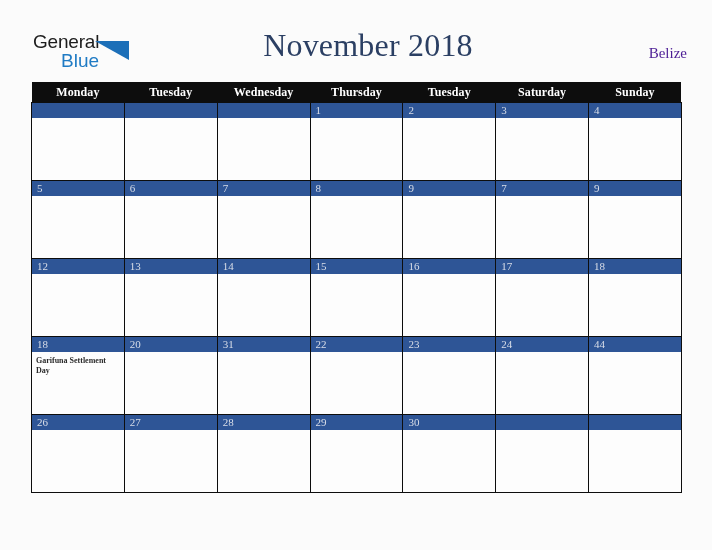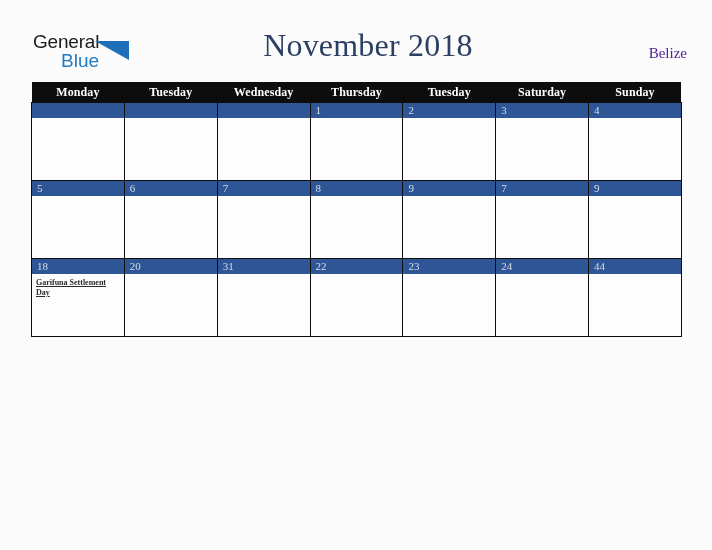--- a/index.html
+++ b/index.html
@@ -146,21 +146,20 @@
     overflow: hidden;
     white-space: nowrap;
   }
   .events {
     padding: 4px 4px 0 4px;
     font-family: "Liberation Serif", serif;
     font-weight: bold;
     font-size: 8px;
     line-height: 10px;
     color: #2b2b2b;
-    text-decoration: underline;
   }
   .event-item {
     display: block;
     word-wrap: break-word;
   }
 </style>
 </head>
 <body>
 
 <div class="page">
@@ -246,20 +245,43 @@
             </td>
             <td class="daycell">
               <div class="datebar">7</div>
             </td>
             <td class="daycell">
               <div class="datebar">9</div>
             </td>
           </tr>
           <tr class="week">
             <td class="daycell">
+              <div class="datebar">12</div>
+            </td>
+            <td class="daycell">
+              <div class="datebar">13</div>
+            </td>
+            <td class="daycell">
+              <div class="datebar">14</div>
+            </td>
+            <td class="daycell">
+              <div class="datebar">15</div>
+            </td>
+            <td class="daycell">
+              <div class="datebar">16</div>
+            </td>
+            <td class="daycell">
+              <div class="datebar">17</div>
+            </td>
+            <td class="daycell">
+              <div class="datebar">18</div>
+            </td>
+          </tr>
+          <tr class="week">
+            <td class="daycell">
               <div class="datebar">18</div>
               <div class="events">
                 <span class="event-item">Garifuna Settlement Day</span>
               </div>
             </td>
             <td class="daycell">
               <div class="datebar">20</div>
             </td>
             <td class="daycell">
               <div class="datebar">31</div>
@@ -270,17 +292,40 @@
             <td class="daycell">
               <div class="datebar">23</div>
             </td>
             <td class="daycell">
               <div class="datebar">24</div>
             </td>
             <td class="daycell">
               <div class="datebar">44</div>
             </td>
           </tr>
+          <tr class="week">
+            <td class="daycell">
+              <div class="datebar">26</div>
+            </td>
+            <td class="daycell">
+              <div class="datebar">27</div>
+            </td>
+            <td class="daycell">
+              <div class="datebar">28</div>
+            </td>
+            <td class="daycell">
+              <div class="datebar">29</div>
+            </td>
+            <td class="daycell">
+              <div class="datebar">30</div>
+            </td>
+            <td class="daycell">
+              <div class="datebar"></div>
+            </td>
+            <td class="daycell">
+              <div class="datebar"></div>
+            </td>
+          </tr>
         </tbody>
     </table>
   </div>
 
 </div>
 
 </body></html>

